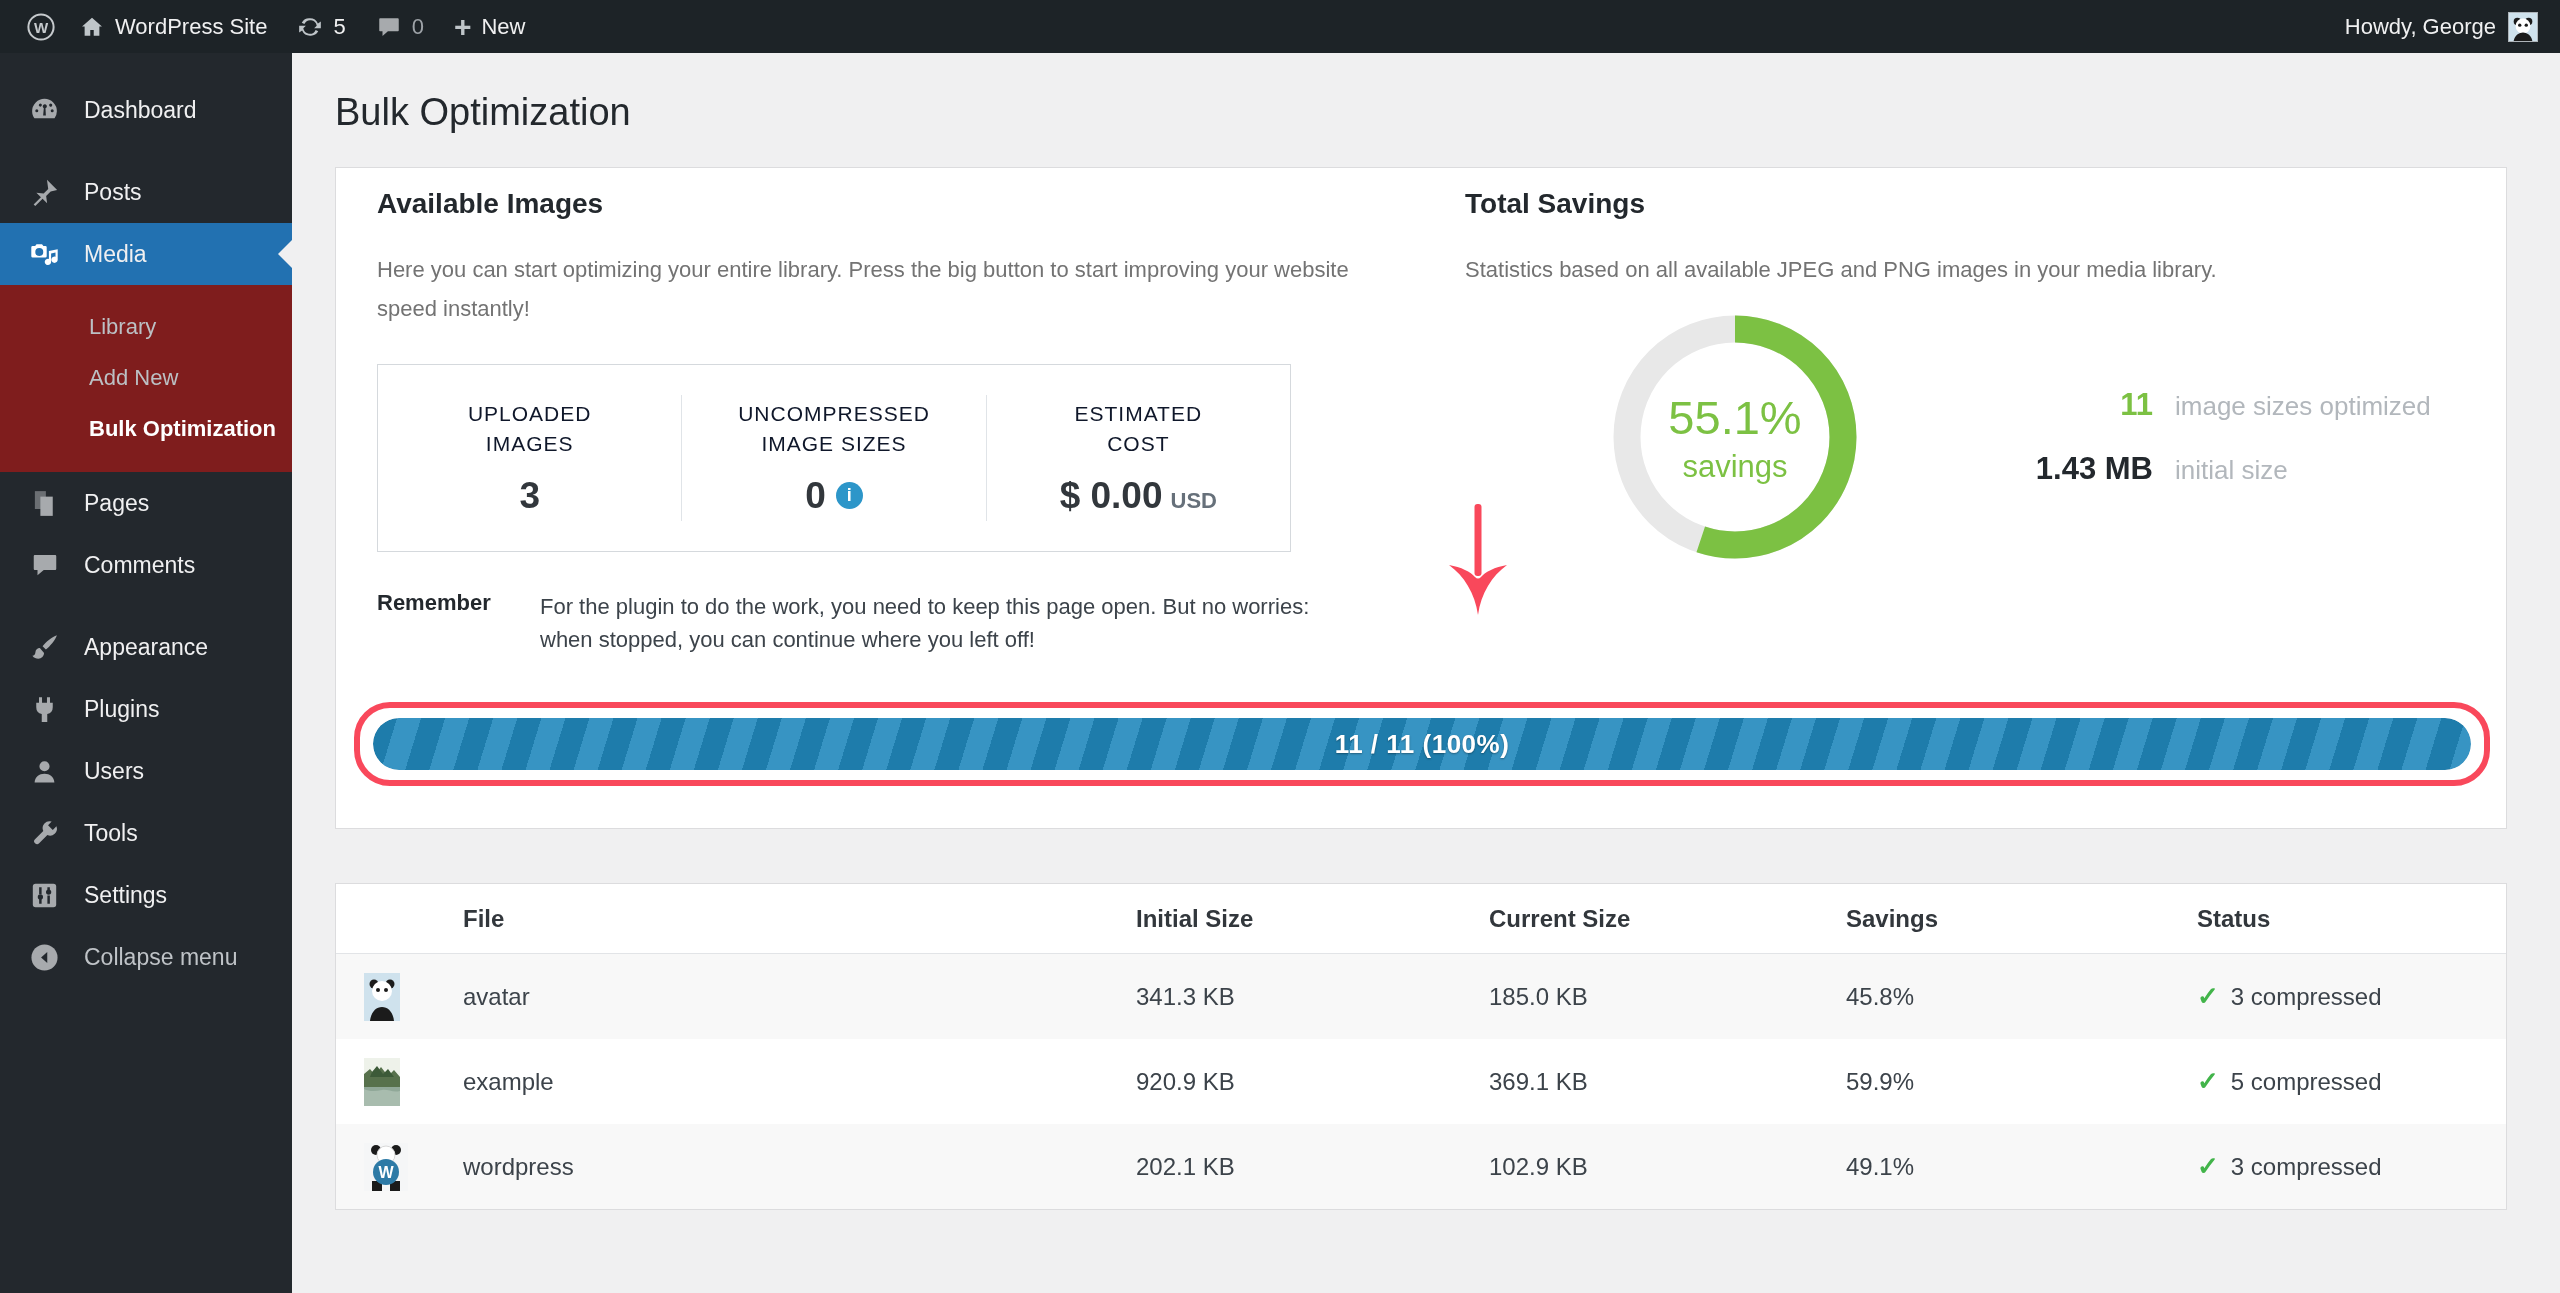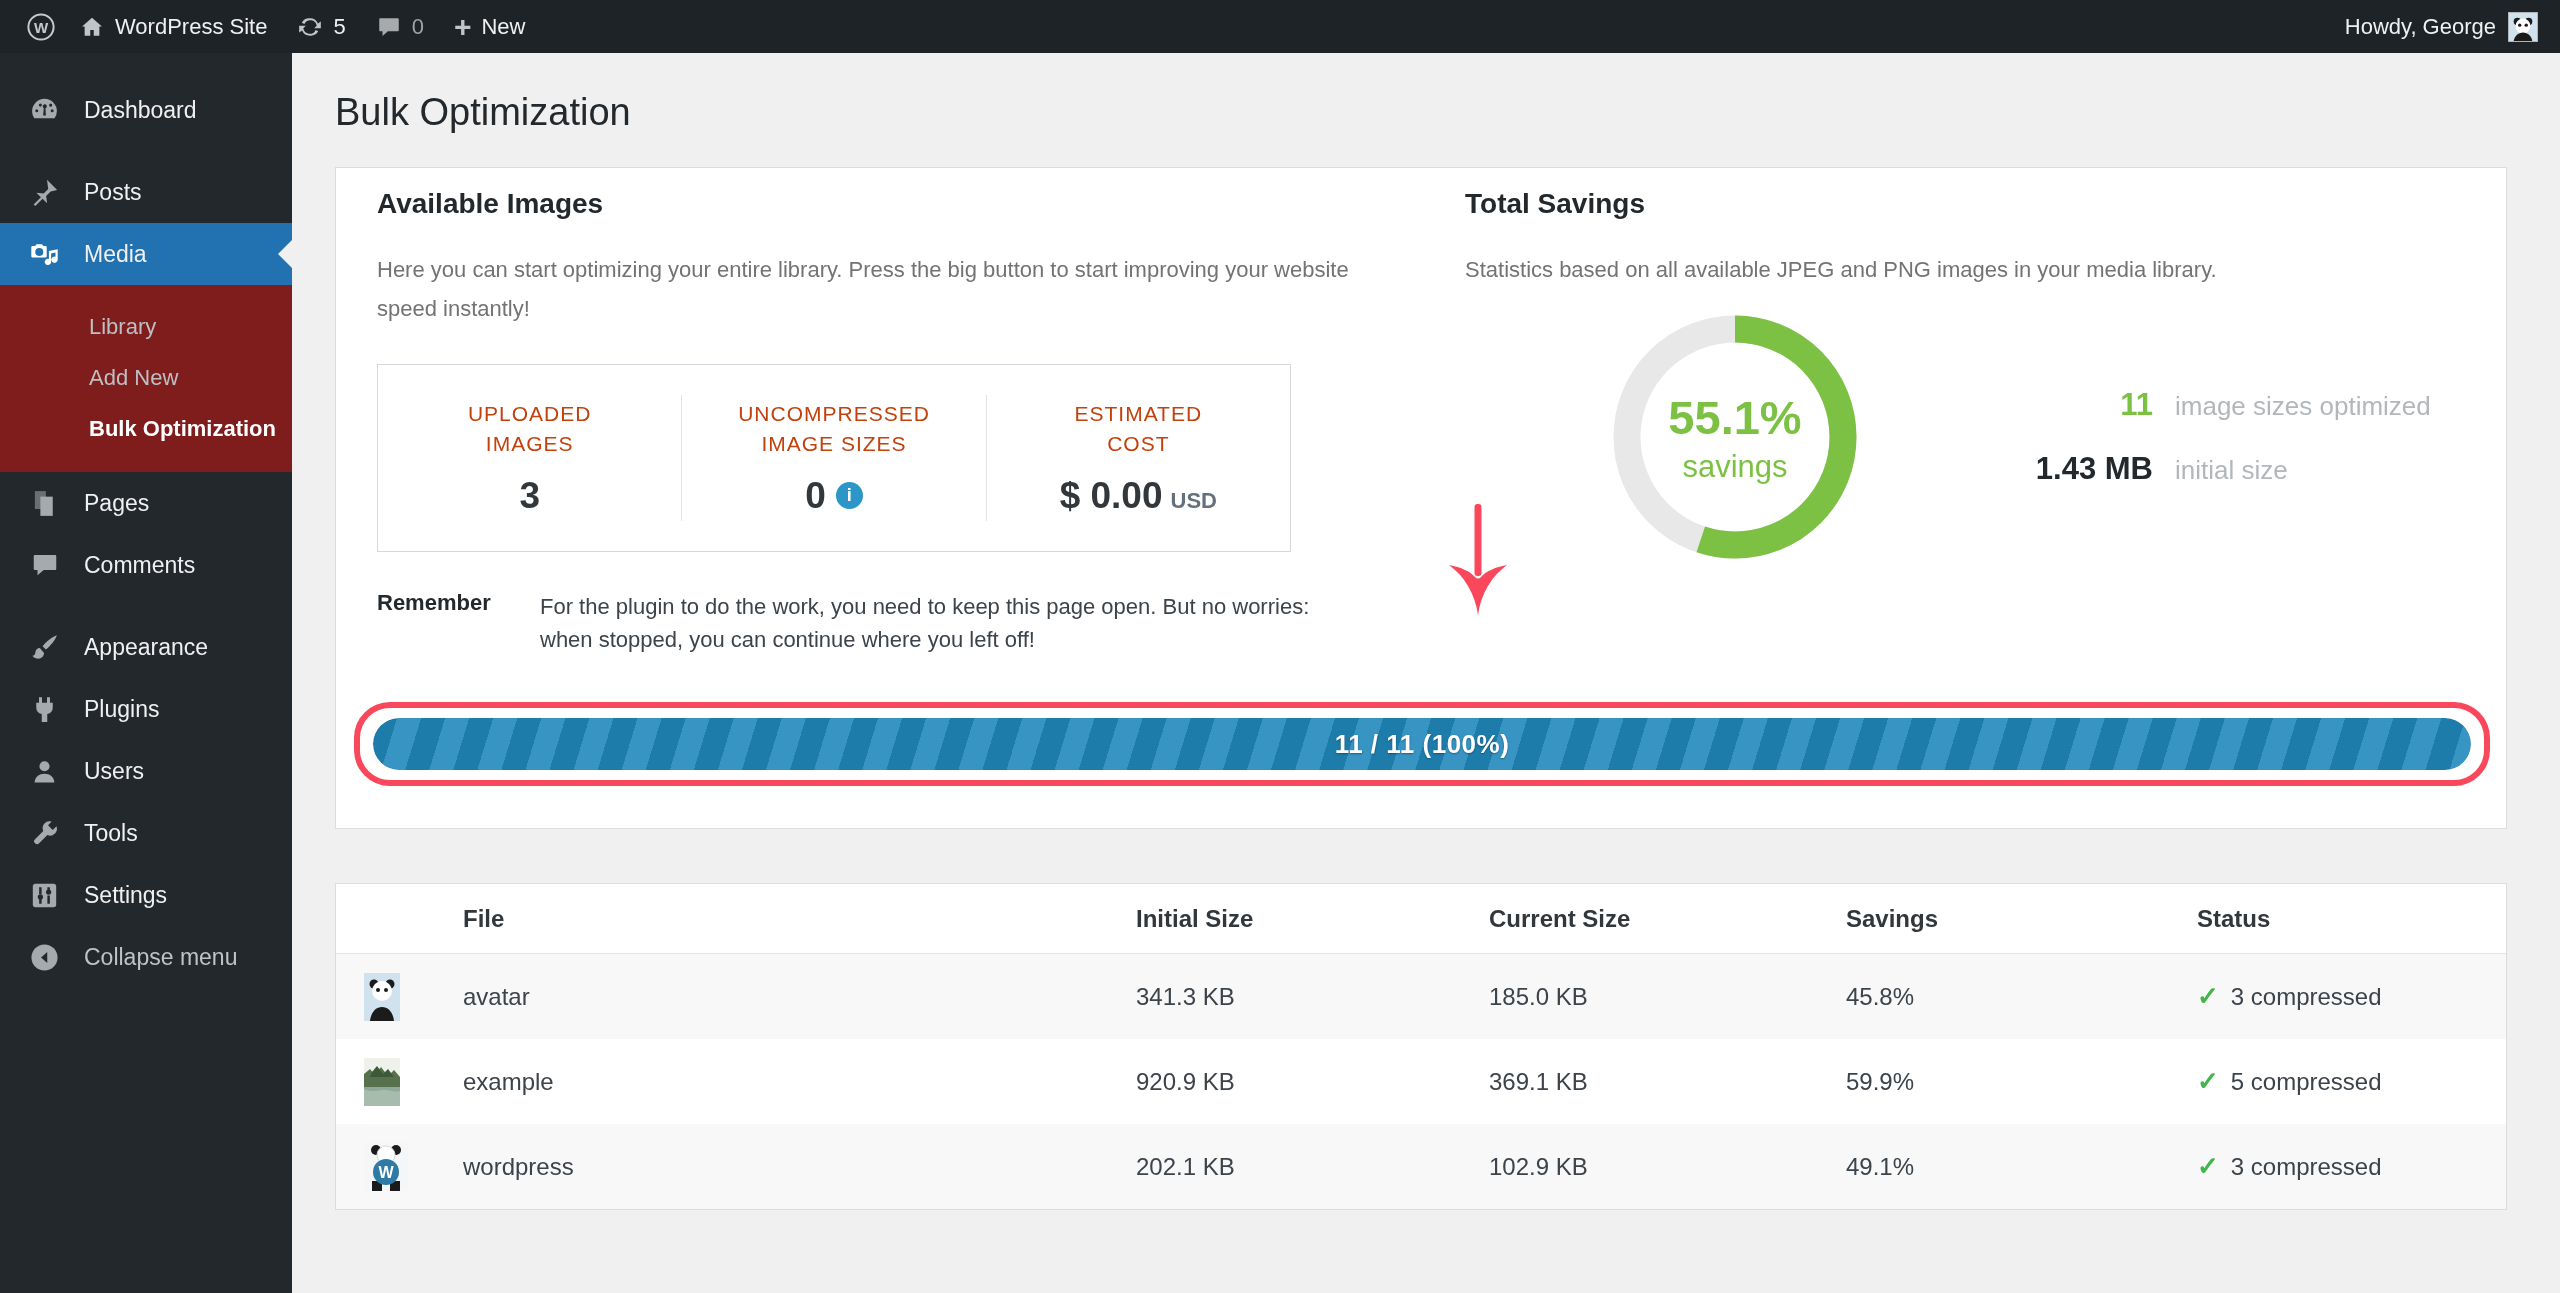--- a/index.html
+++ b/index.html
@@ -43,34 +43,34 @@
   .card-main{margin-top:33px;padding:20px 41px 42px;}
   .cols{display:flex;justify-content:space-between;position:relative;}
   .col-left{width:1000px;}
   .col-right{width:1000px;}
   .section-h{margin:0 0 30px;font-size:28px;font-weight:700;color:#23282d;}
   .desc{margin:0;font-size:22px;line-height:39px;color:#737373;}
 
   .stats-box{margin-top:36px;border:1px solid #d5d9dd;display:flex;padding:30px 0;width:914px;}
   .stat{flex:1;text-align:center;padding:4px 10px;}
   .stat + .stat{border-left:1px solid #e0e4e8;}
-  .stat-label{font-size:21px;letter-spacing:1px;line-height:30px;color:#c2410c;white-space:pre-line;}
+  .stat-label{font-size:21px;letter-spacing:1px;line-height:30px;color:#0f172a;white-space:pre-line;}
   .stat-value{margin-top:16px;font-size:37px;font-weight:700;color:#32373c;}
   .stat-unit{font-size:22px;font-weight:600;color:#66707a;margin-left:8px;}
   .info-badge{display:inline-flex;width:27px;height:27px;border-radius:50%;background:#2d96c9;color:#fff;
     font-size:18px;font-weight:700;align-items:center;justify-content:center;vertical-align:7px;margin-left:10px;cursor:pointer;}
 
   .remember{margin-top:38px;display:flex;font-size:22px;}
   .remember-label{font-weight:700;color:#23282d;width:163px;flex:none;}
   .remember-text{max-width:810px;line-height:33px;color:#3c434a;margin:0;}
 
   .donut-row{display:flex;align-items:center;margin-top:20px;}
   .donut-wrap{position:relative;width:256px;height:256px;margin-left:142px;flex:none;}
   .donut-center{position:absolute;inset:0;display:flex;flex-direction:column;align-items:center;justify-content:center;color:#7cc143;}
-  .donut-pct{font-size:47px;font-weight:700;}
+  .donut-pct{font-size:47px;font-weight:400;}
   .donut-cap{font-size:31px;margin-top:4px;}
   .ts-stats{margin-left:130px;display:flex;flex-direction:column;gap:28px;}
   .ts-row{display:flex;align-items:baseline;}
   .ts-value{width:160px;text-align:right;font-size:31px;font-weight:700;}
   .ts-value.green{color:#7cc143;}
   .ts-value.dark{color:#23282d;}
   .ts-label{margin-left:22px;font-size:26px;color:#b2b7bc;}
 
   .arrow-annot{position:absolute;left:1069px;top:316px;width:64px;height:112px;color:#f9485b;}
 

